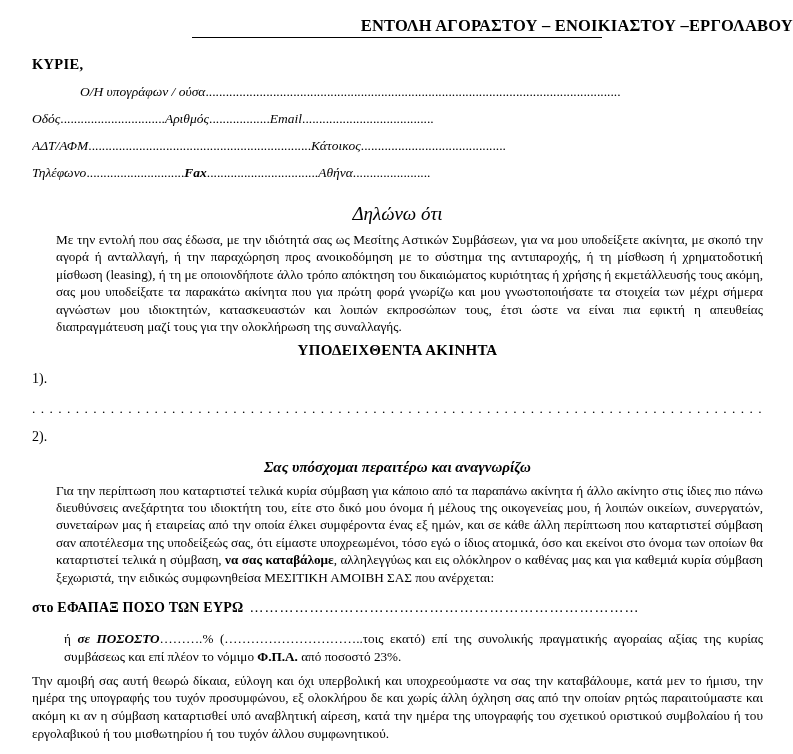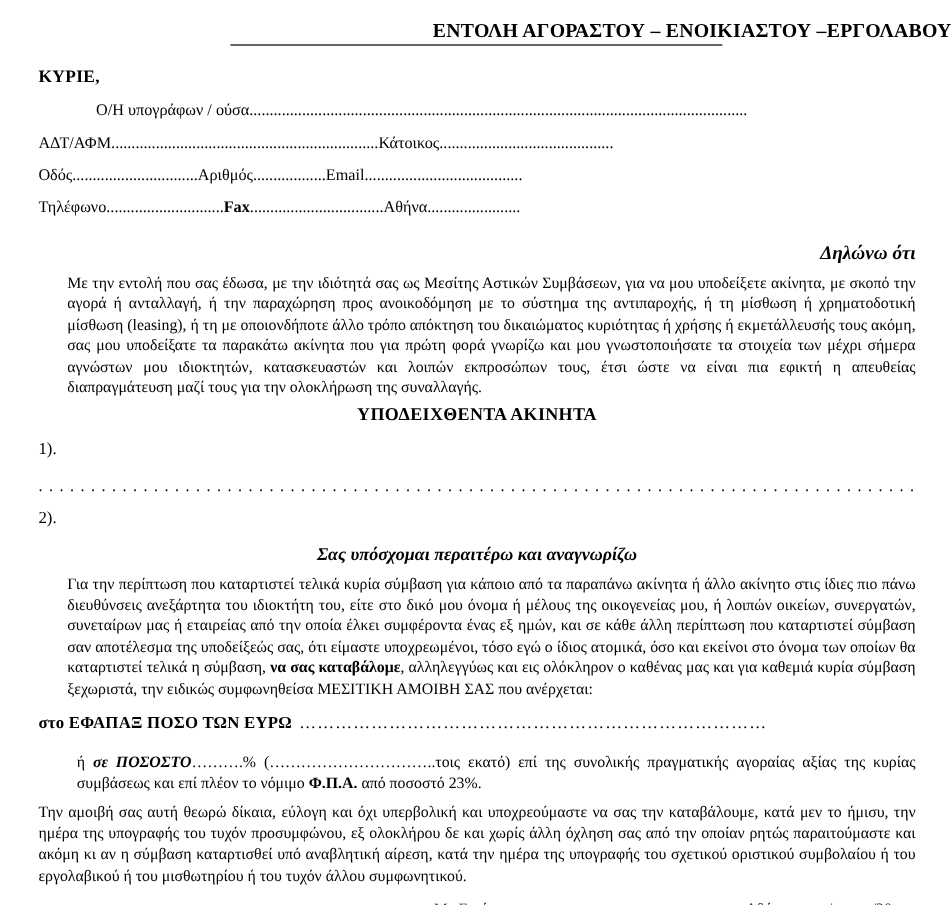--- a/index.html
+++ b/index.html
@@ -49,29 +49,30 @@
     font-size: 13.5px;
     margin-top: 11px;
     white-space: nowrap;
     overflow: hidden;
   }
   .field-line.indent {
     padding-left: 48px;
   }
   .lbl {
     font-weight: normal;
+    font-style: italic;
   }
   .dots {
     letter-spacing: 0px;
   }
   .section-head {
-    text-align: right;
-    font-weight: bold;
+    text-align: center;
+    font-weight: normal;
     font-style: italic;
-    font-size: 16px;
+    font-size: 19px;
     margin-top: 22px;
   }
   .para {
     font-size: 13.2px;
     line-height: 1.32;
     text-align: justify;
     margin-top: 6px;
     margin-left: 24px;
   }
   .center-bold {
@@ -153,25 +154,25 @@
 
   <div class="body-wrap">
 
     <div class="kyrie">ΚΥΡΙΕ,</div>
 
     <div class="field-line indent">
       <span class="lbl">Ο/Η υπογράφων / ούσα</span><span class="dots">...........................................................................................................................</span>
     </div>
 
     <div class="field-line">
+      <span class="lbl">Οδός</span><span class="dots">...............................</span><span class="lbl">Αριθμός</span><span class="dots">..................</span><span class="lbl">Email</span><span class="dots">.......................................</span>
+    </div>
+
+    <div class="field-line">
       <span class="lbl">ΑΔΤ/ΑΦΜ</span><span class="dots">..................................................................</span><span class="lbl">Κάτοικος</span><span class="dots">...........................................</span>
-    </div>
-
-    <div class="field-line">
-      <span class="lbl">Οδός</span><span class="dots">...............................</span><span class="lbl">Αριθμός</span><span class="dots">..................</span><span class="lbl">Email</span><span class="dots">.......................................</span>
     </div>
 
     <div class="field-line">
       <span class="lbl">Τηλέφωνο</span><span class="dots">.............................</span><span class="lbl bold">Fax</span><span class="dots">.................................</span><span class="lbl">Αθήνα</span><span class="dots">.......................</span>
     </div>
 
     <div class="section-head">Δηλώνω ότι</div>
 
     <div class="para">Με την εντολή που σας έδωσα, με την ιδιότητά σας ως Μεσίτης Αστικών Συμβάσεων, για να μου υποδείξετε ακίνητα, με σκοπό την αγορά ή ανταλλαγή, ή την παραχώρηση προς ανοικοδόμηση με το σύστημα της αντιπαροχής, ή τη μίσθωση ή χρηματοδοτική μίσθωση (leasing), ή τη με οποιονδήποτε άλλο τρόπο απόκτηση του δικαιώματος κυριότητας ή χρήσης ή εκμετάλλευσής τους ακόμη, σας μου υποδείξατε τα παρακάτω ακίνητα που για πρώτη φορά γνωρίζω και μου γνωστοποιήσατε τα στοιχεία των μέχρι σήμερα αγνώστων μου ιδιοκτητών, κατασκευαστών και λοιπών εκπροσώπων τους, έτσι ώστε να είναι πια εφικτή η απευθείας διαπραγμάτευση μαζί τους για την ολοκλήρωση της συναλλαγής.</div>
 

